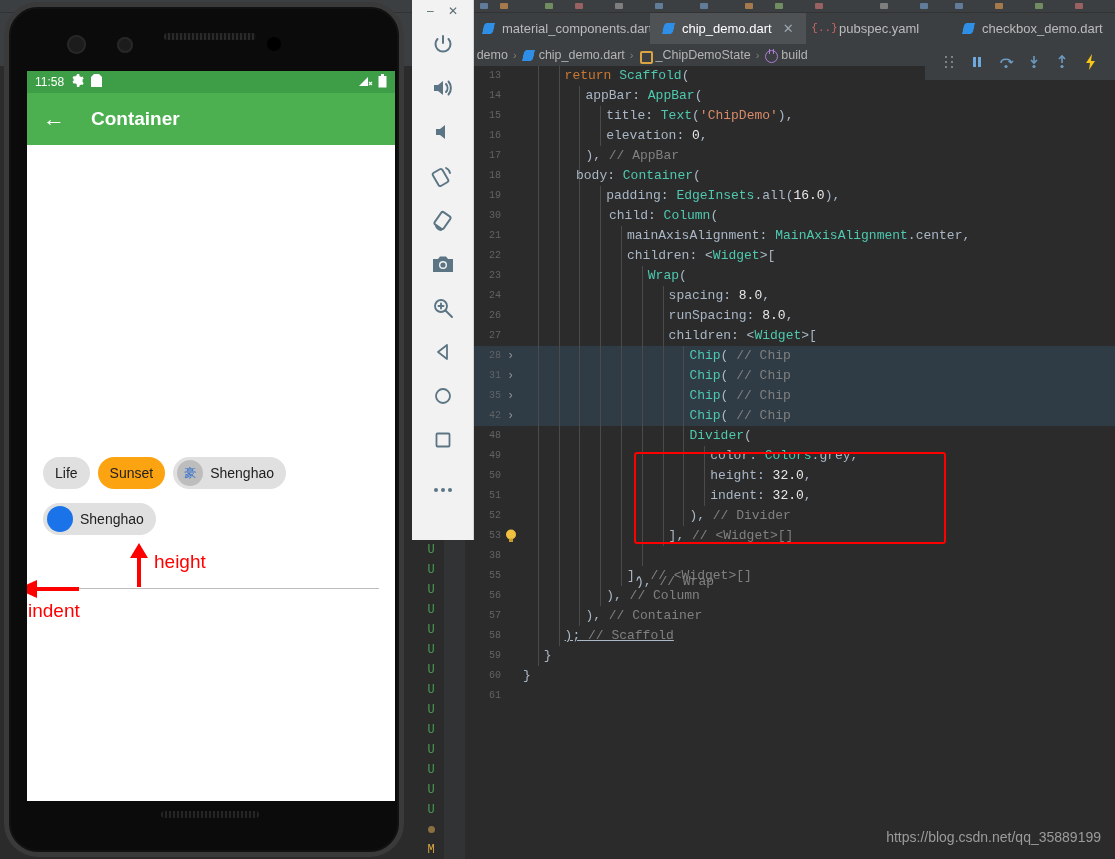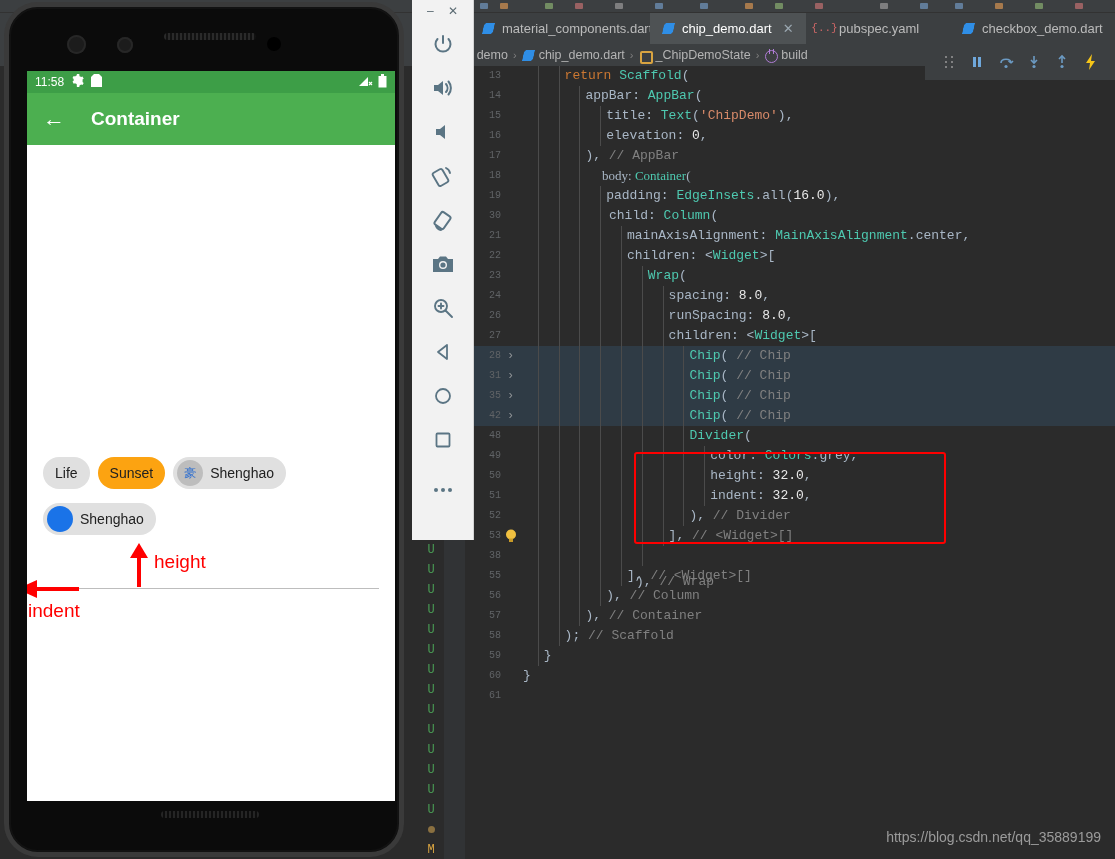--- a/index.html
+++ b/index.html
@@ -329,21 +329,21 @@
         </svg>
     </span>
   </div>
 
   <div id="editor">
       <div class="crow"><span class="gut-num">13</span><span class="ind-guides"><i style="left:14.8px"></i><i style="left:35.6px"></i></span><span class="ctext" style="left: 99.6px;"><span class="k">return </span><span class="t">Scaffold</span><span class="b">(</span></span></div>
       <div class="crow"><span class="gut-num">14</span><span class="ind-guides"><i style="left:14.8px"></i><i style="left:35.6px"></i><i style="left:56.400000000000006px"></i></span><span class="ctext" style="left: 120.4px;"><span class="p">appBar: </span><span class="t">AppBar</span><span class="b">(</span></span></div>
       <div class="crow"><span class="gut-num">15</span><span class="ind-guides"><i style="left:14.8px"></i><i style="left:35.6px"></i><i style="left:56.400000000000006px"></i><i style="left:77.2px"></i></span><span class="ctext" style="left: 141.2px;"><span class="p">title: </span><span class="t">Text</span><span class="b">(</span><span class="s">'ChipDemo'</span><span class="b">),</span></span></div>
       <div class="crow"><span class="gut-num">16</span><span class="ind-guides"><i style="left:14.8px"></i><i style="left:35.6px"></i><i style="left:56.400000000000006px"></i><i style="left:77.2px"></i></span><span class="ctext" style="left: 141.2px;"><span class="p">elevation: </span><span class="n">0</span><span class="p">,</span></span></div>
       <div class="crow"><span class="gut-num">17</span><span class="ind-guides"><i style="left:14.8px"></i><i style="left:35.6px"></i><i style="left:56.400000000000006px"></i></span><span class="ctext" style="left: 120.4px;"><span class="b">), </span><span class="c">// AppBar</span></span></div>
-      <div class="crow"><span class="gut-num">18</span><span class="ind-guides"><i style="left:14.8px"></i><i style="left:35.6px"></i><i style="left:56.400000000000006px"></i></span><span class="ctext" style="left: 137px; font-family: Liberation Serif, serif;"><span class="p">body: </span><span class="t">Container</span><span class="b">(</span></span></div>
+      <div class="crow"><span class="gut-num">18</span><span class="ind-guides"><i style="left:14.8px"></i><i style="left:35.6px"></i><i style="left:56.400000000000006px"></i></span><span class="ctext" style="left: 111px;"><span class="p">body: </span><span class="t">Container</span><span class="b">(</span></span></div>
       <div class="crow"><span class="gut-num">19</span><span class="ind-guides"><i style="left:14.8px"></i><i style="left:35.6px"></i><i style="left:56.400000000000006px"></i><i style="left:77.2px"></i></span><span class="ctext" style="left: 141.2px;"><span class="p">padding: </span><span class="t">EdgeInsets</span><span class="p">.all(</span><span class="n">16.0</span><span class="b">),</span></span></div>
       <div class="crow"><span class="gut-num">30</span><span class="ind-guides"><i style="left:14.8px"></i><i style="left:35.6px"></i><i style="left:56.400000000000006px"></i><i style="left:77.2px"></i></span><span class="ctext" style="left: 144px;"><span class="p">child: </span><span class="t">Column</span><span class="b">(</span></span></div>
       <div class="crow"><span class="gut-num">21</span><span class="ind-guides"><i style="left:14.8px"></i><i style="left:35.6px"></i><i style="left:56.400000000000006px"></i><i style="left:77.2px"></i><i style="left:98px"></i></span><span class="ctext" style="left: 162px;"><span class="p">mainAxisAlignment: </span><span class="t">MainAxisAlignment</span><span class="p">.center,</span></span></div>
       <div class="crow"><span class="gut-num">22</span><span class="ind-guides"><i style="left:14.8px"></i><i style="left:35.6px"></i><i style="left:56.400000000000006px"></i><i style="left:77.2px"></i><i style="left:98px"></i></span><span class="ctext" style="left: 162px;"><span class="p">children: </span><span class="b">&lt;</span><span class="t">Widget</span><span class="b">&gt;[</span></span></div>
       <div class="crow"><span class="gut-num">23</span><span class="ind-guides"><i style="left:14.8px"></i><i style="left:35.6px"></i><i style="left:56.400000000000006px"></i><i style="left:77.2px"></i><i style="left:98px"></i><i style="left:118.80000000000001px"></i></span><span class="ctext" style="left: 182.8px;"><span class="t">Wrap</span><span class="b">(</span></span></div>
       <div class="crow"><span class="gut-num">24</span><span class="ind-guides"><i style="left:14.8px"></i><i style="left:35.6px"></i><i style="left:56.400000000000006px"></i><i style="left:77.2px"></i><i style="left:98px"></i><i style="left:118.80000000000001px"></i><i style="left:139.6px"></i></span><span class="ctext" style="left: 203.6px;"><span class="p">spacing: </span><span class="n">8.0</span><span class="p">,</span></span></div>
       <div class="crow"><span class="gut-num">26</span><span class="ind-guides"><i style="left:14.8px"></i><i style="left:35.6px"></i><i style="left:56.400000000000006px"></i><i style="left:77.2px"></i><i style="left:98px"></i><i style="left:118.80000000000001px"></i><i style="left:139.6px"></i></span><span class="ctext" style="left: 203.6px;"><span class="p">runSpacing: </span><span class="n">8.0</span><span class="p">,</span></span></div>
       <div class="crow"><span class="gut-num">27</span><span class="ind-guides"><i style="left:14.8px"></i><i style="left:35.6px"></i><i style="left:56.400000000000006px"></i><i style="left:77.2px"></i><i style="left:98px"></i><i style="left:118.80000000000001px"></i><i style="left:139.6px"></i></span><span class="ctext" style="left: 203.6px;"><span class="p">children: </span><span class="b">&lt;</span><span class="t">Widget</span><span class="b">&gt;[</span></span></div>
       <div class="crow hl"><span class="gut-num">28</span><span class="gut-chev">›</span><span class="ind-guides"><i style="left:14.8px"></i><i style="left:35.6px"></i><i style="left:56.400000000000006px"></i><i style="left:77.2px"></i><i style="left:98px"></i><i style="left:118.80000000000001px"></i><i style="left:139.6px"></i><i style="left:160.4px"></i></span><span class="ctext" style="left: 224.4px;"><span class="t">Chip</span><span class="b">( </span><span class="c">// Chip</span></span></div>
       <div class="crow hl"><span class="gut-num">31</span><span class="gut-chev">›</span><span class="ind-guides"><i style="left:14.8px"></i><i style="left:35.6px"></i><i style="left:56.400000000000006px"></i><i style="left:77.2px"></i><i style="left:98px"></i><i style="left:118.80000000000001px"></i><i style="left:139.6px"></i><i style="left:160.4px"></i></span><span class="ctext" style="left: 224.4px;"><span class="t">Chip</span><span class="b">( </span><span class="c">// Chip</span></span></div>
@@ -355,21 +355,21 @@
       <div class="crow"><span class="gut-num">51</span><span class="ind-guides"><i style="left:14.8px"></i><i style="left:35.6px"></i><i style="left:56.400000000000006px"></i><i style="left:77.2px"></i><i style="left:98px"></i><i style="left:118.80000000000001px"></i><i style="left:139.6px"></i><i style="left:160.4px"></i><i style="left:181.20000000000002px"></i></span><span class="ctext" style="left: 245.2px;"><span class="p">indent: </span><span class="n">32.0</span><span class="p">,</span></span></div>
       <div class="crow"><span class="gut-num">52</span><span class="ind-guides"><i style="left:14.8px"></i><i style="left:35.6px"></i><i style="left:56.400000000000006px"></i><i style="left:77.2px"></i><i style="left:98px"></i><i style="left:118.80000000000001px"></i><i style="left:139.6px"></i><i style="left:160.4px"></i></span><span class="ctext" style="left: 224.4px;"><span class="b">), </span><span class="c">// Divider</span></span></div>
       <div class="crow"><span class="gut-num">53</span><span class="gut-bulb"><svg width="12" height="14" viewBox="0 0 12 14">
             <circle cx="6" cy="5.5" r="5" fill="#f0c040"></circle>
             <rect x="4" y="9.5" width="4" height="3.5" fill="#c79a28"></rect>
           </svg></span><span class="ind-guides"><i style="left:14.8px"></i><i style="left:35.6px"></i><i style="left:56.400000000000006px"></i><i style="left:77.2px"></i><i style="left:98px"></i><i style="left:118.80000000000001px"></i><i style="left:139.6px"></i></span><span class="ctext" style="left: 203.6px;"><span class="b">], </span><span class="c">// &lt;Widget&gt;[]</span></span></div>
       <div class="crow"><span class="gut-num">38</span><span class="ind-guides"><i style="left:14.8px"></i><i style="left:35.6px"></i><i style="left:56.400000000000006px"></i><i style="left:77.2px"></i><i style="left:98px"></i><i style="left:118.80000000000001px"></i></span><span class="ctext" style="left: 171px; margin-top: 26px;"><span class="b">), </span><span class="c">// Wrap</span></span></div>
       <div class="crow"><span class="gut-num">55</span><span class="ind-guides"><i style="left:14.8px"></i><i style="left:35.6px"></i><i style="left:56.400000000000006px"></i><i style="left:77.2px"></i><i style="left:98px"></i></span><span class="ctext" style="left: 162px;"><span class="b">], </span><span class="c">// &lt;Widget&gt;[]</span></span></div>
       <div class="crow"><span class="gut-num">56</span><span class="ind-guides"><i style="left:14.8px"></i><i style="left:35.6px"></i><i style="left:56.400000000000006px"></i><i style="left:77.2px"></i></span><span class="ctext" style="left: 141.2px;"><span class="b">), </span><span class="c">// Column</span></span></div>
       <div class="crow"><span class="gut-num">57</span><span class="ind-guides"><i style="left:14.8px"></i><i style="left:35.6px"></i><i style="left:56.400000000000006px"></i></span><span class="ctext" style="left: 120.4px;"><span class="b">), </span><span class="c">// Container</span></span></div>
-      <div class="crow"><span class="gut-num">58</span><span class="ind-guides"><i style="left:14.8px"></i><i style="left:35.6px"></i></span><span class="ctext" style="left: 99.6px;"><span class="b">); </span><span class="c">// Scaffold</span></span></div>
+      <div class="crow"><span class="gut-num">58</span><span class="ind-guides"><i style="left:14.8px"></i><i style="left:35.6px"></i></span><span class="ctext" style="left: 99.6px; text-decoration: underline;"><span class="b">); </span><span class="c">// Scaffold</span></span></div>
       <div class="crow"><span class="gut-num">59</span><span class="ind-guides"><i style="left:14.8px"></i></span><span class="ctext" style="left: 78.8px;"><span class="b">}</span></span></div>
       <div class="crow"><span class="gut-num">60</span><span class="ind-guides"></span><span class="ctext" style="left: 58px;"><span class="b">}</span></span></div>
       <div class="crow"><span class="gut-num">61</span><span class="ind-guides"></span><span class="ctext" style="left: 58px;"></span></div>
     </div>
   <div id="code-redbox"></div>
   <div id="editor-left-edge"></div>
 
   <div id="watermark">https://blog.csdn.net/qq_35889199</div>
 </div>
 

